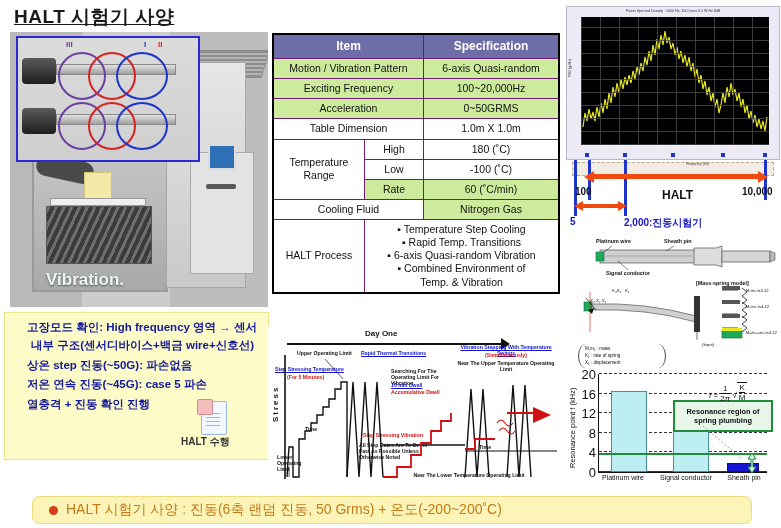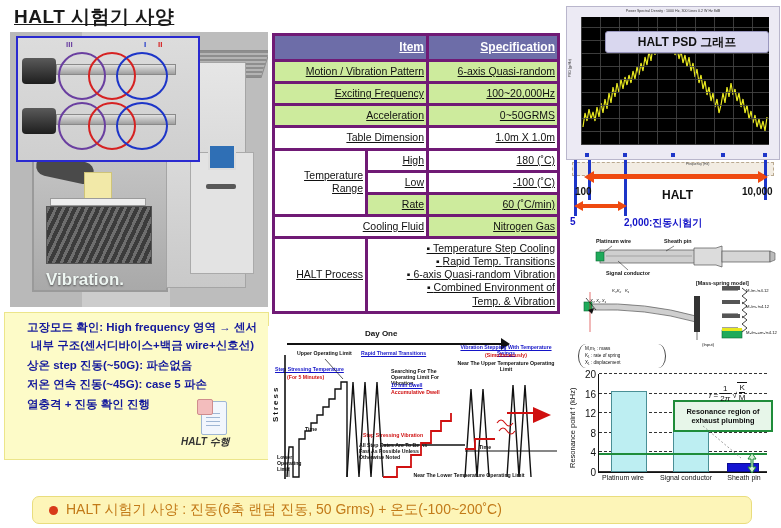--- a/index.html
+++ b/index.html
@@ -69,21 +69,21 @@
     font-weight:bold;text-shadow:0 1px 2px rgba(0,0,0,.55);}
   .arrow-temp{position:absolute;left:42px;top:74px;width:0;height:0;}
   .arrow-vib{position:absolute;left:76px;top:182px;width:0;height:0;}
 
   
   .spec{
     position:absolute;left:272px;top:33px;width:288px;
     border-collapse:collapse;border:2px solid #000;
     font-size:10.5px;color:#111;
   }
-  .spec td,.spec th{border:3px solid #701a75;text-align:right;padding:3px 2px;line-height:1.25;text-decoration:underline;}
+  .spec td,.spec th{border:1px solid #701a75;text-align:center;padding:3px 2px;line-height:1.25;}
   .spec th{background:#6d6da8;color:#ffffff;font-size:12px;font-weight:bold;padding:4px 2px;}
   .g{background:#cdeb9d;margin-left:8px;}
   .w{background:#ffffff;}
   .proc{text-align:center;padding:4px 6px;line-height:1.5;}
   .proc div{white-space:nowrap;}
 
   
   .notes{
     position:absolute;left:4px;top:312px;width:265px;height:148px;
     background:#fdfbc8;border:1px solid #ece58a;
@@ -92,21 +92,21 @@
   .nt{font-size:11.5px;font-weight:bold;color:#14199c;line-height:1.55;
       margin:0 0 2px 0;padding-left:20px;text-indent:-20px;}
   .nt .num{display:inline-block;width:16px;}
   .doc-icon{position:absolute;left:192px;top:86px;width:30px;height:36px;}
   .doc-sheet{position:absolute;left:4px;top:2px;width:24px;height:32px;
     background:#f2f6fd;border:1px solid #9fb6d4;border-radius:2px;}
   .doc-lines{position:absolute;left:9px;top:14px;width:14px;height:1px;
     background:#9fb6d4;box-shadow:0 4px 0 #9fb6d4,0 8px 0 #9fb6d4,0 12px 0 #9fb6d4;}
   .doc-badge{position:absolute;left:0;top:0;width:14px;height:14px;
     background:#f3bdbd;border:1px solid #cf8c8c;border-radius:2px;}
-  .doc-cap{position:absolute;left:176px;top:122px;font-size:10px;color:#333;font-weight:bold;font-style:italic;}
+  .doc-cap{position:absolute;left:176px;top:122px;font-size:10px;color:#333;font-weight:bold;}
 
   
   .profile{position:absolute;left:268px;top:326px;width:292px;height:160px;
     background:#ffffff;border:1px solid #ffffff;overflow:hidden;}
   .pf-yax{position:absolute;left:2px;top:22px;width:10px;height:110px;
     writing-mode:vertical-rl;transform:rotate(180deg);
     font-size:8px;font-weight:bold;color:#111;letter-spacing:2px;text-align:center;}
   .pf-day{position:absolute;left:96px;top:2px;font-size:8px;font-weight:bold;color:#111;}
   .pf-dayline{position:absolute;left:18px;top:16px;width:218px;height:2px;background:#111;}
   .pf-dayhead{position:absolute;left:232px;top:11px;width:0;height:0;
@@ -162,21 +162,21 @@
   
   .reso{position:absolute;left:568px;top:368px;width:210px;height:122px;background:#fff;}
   .rs-ylab{position:absolute;left:0px;top:14px;height:92px;width:11px;
     writing-mode:vertical-rl;transform:rotate(180deg);
     font-size:7.5px;color:#111;text-align:center;}
   .rs-plot{position:absolute;left:30px;top:6px;width:168px;height:98px;
     border-left:1.5px solid #111;border-bottom:1.5px solid #111;}
   .rs-gl{position:absolute;left:0;width:100%;height:0;
     border-top:1px dashed #333;}
   .rs-tk{position:absolute;right:100%;margin-right:3px;transform:translateY(-50%);
-    font-size:10px;color:#111;}
+    font-size:13px;color:#111;}
   .rs-bar{position:absolute;bottom:0;background:#bdeef2;border:1px solid #4a8f96;}
   .rs-bar.blue{background:#1414d2;border-color:#0c0c90;}
   .rs-line{position:absolute;left:0;width:100%;height:2.5px;background:#1f8c3a;}
   .rs-note{position:absolute;left:74px;top:26px;width:96px;height:28px;
     background:#e7f6e9;border:2px solid #1f8c3a;
     display:flex;align-items:center;justify-content:center;text-align:center;
     font-size:7.4px;font-weight:bold;color:#111;line-height:1.25;}
   .rs-eq{position:absolute;left:110px;top:8px;font-size:8px;color:#111;}
   .rs-xlab{position:absolute;top:106px;font-size:7px;color:#111;text-align:center;}
   .rs-darrow{position:absolute;left:148px;top:78px;width:10px;height:22px;}
@@ -362,23 +362,20 @@
   </div>
 
   <div class="psd">
     <div class="psd-cap">Power Spectral Density : 1000 Hz, 300 Lines 0.2 W Hz 8dB</div>
     <div class="psd-ylab">PSD (g²/Hz)</div>
     <div class="psd-plot">
       <div class="psd-grid"></div>
       <svg width="188" height="128" viewBox="0 0 188 128">
         <polyline fill="none" stroke="#e8e820" stroke-width="1.2" points="2,110 4,96 6,104 8,92 10,102 12,95 14,104 16,90 18,100 20,86 22,96 24,82 26,92 28,76 30,86 32,70 34,80 36,66 38,76 40,62 42,72 44,60 46,68 48,58 50,66 52,54 54,62 56,50 58,58 60,46 62,54 64,40 66,48 68,34 70,44 72,28 74,38 76,22 78,32 80,18 82,28 84,14 86,26 88,20 90,32 92,26 94,38 96,30 98,42 100,34 102,46 104,38 106,50 108,40 110,54 112,46 114,60 116,52 118,66 120,58 122,72 124,64 126,78 128,70 130,84 132,76 134,90 136,82 138,96 140,88 142,76 144,86 146,70 148,80 150,66 152,78 154,72 156,84 158,76 160,90 162,82 164,96 166,88 168,102 170,94 172,106 174,98 176,110 178,102 180,112 182,104 184,114 186,100"></polyline>
       </svg>
-      <div class="psd-badge">
-        <span>HALT PSD 그래프</span>
-      </div>
     </div>
     <div class="psd-ticks">
       <div class="psd-tick" style="left:4px;"></div>
       <div class="psd-tick" style="left:42px;"></div>
       <div class="psd-tick" style="left:90px;"></div>
       <div class="psd-tick" style="left:140px;"></div>
       <div class="psd-tick" style="left:182px;"></div>
     </div>
   </div>
 
@@ -482,21 +479,21 @@
       <div class="rs-gl" style="bottom:100%;">
         <span class="rs-tk">20</span>
       </div>
 
       <div class="rs-bar" style="left: 12px; width: 34px; height: 81%; background: rgb(189, 238, 242);"></div>
       <div class="rs-bar" style="left: 74px; width: 34px; height: 40.5%; background: rgb(189, 238, 242);"></div>
       <div class="rs-bar blue" style="left: 128px; width: 30px; height: 7.5%; background: rgb(20, 20, 210);"></div>
 
       <div class="rs-line" style="bottom: 17%; background: rgb(31, 140, 58);"></div>
 
-      <div class="rs-note">Resonance region of exhaust plumbing</div>
+      <div class="rs-note">Resonance region of spring plumbing</div>
       <div class="rs-eq">
         <i>f</i> = <span style="display:inline-block;text-align:center;vertical-align:-3px;">
           <span style="display:block;border-bottom:1px solid #111;padding:0 2px;">1</span>
           <span style="display:block;">2<i>π</i></span></span>
         √<span style="border-top:1px solid #111;display:inline-block;padding:0 2px;vertical-align:1px;">
           <span style="display:inline-block;text-align:center;vertical-align:-3px;">
             <span style="display:block;border-bottom:1px solid #111;">K</span>
             <span style="display:block;">M</span></span></span>
       </div>
 
@@ -508,16 +505,16 @@
         <line x1="44" y1="2" x2="82" y2="34" stroke="#888" stroke-width="0.8" stroke-dasharray="2,2"></line>
       </svg>
     </div>
     <div class="rs-xlab" style="left:30px;width:50px;">Platinum wire</div>
     <div class="rs-xlab" style="left:88px;width:60px;">Signal conductor</div>
     <div class="rs-xlab" style="left:152px;width:48px;">Sheath pin</div>
   </div>
 
   <div class="banner">
     <span class="bullet"></span>
-    <span>HALT 시험기 사양 : 진동(6축 랜덤 진동, 50 Grms) + 온도(-100~200˚C)</span>
+    <span>HALT 시험기 사양 : 진동(6축 랜덤 진동, 50 Grms) + 온도(-200~200˚C)</span>
   </div>
 
 </div>
 
 </body></html>

